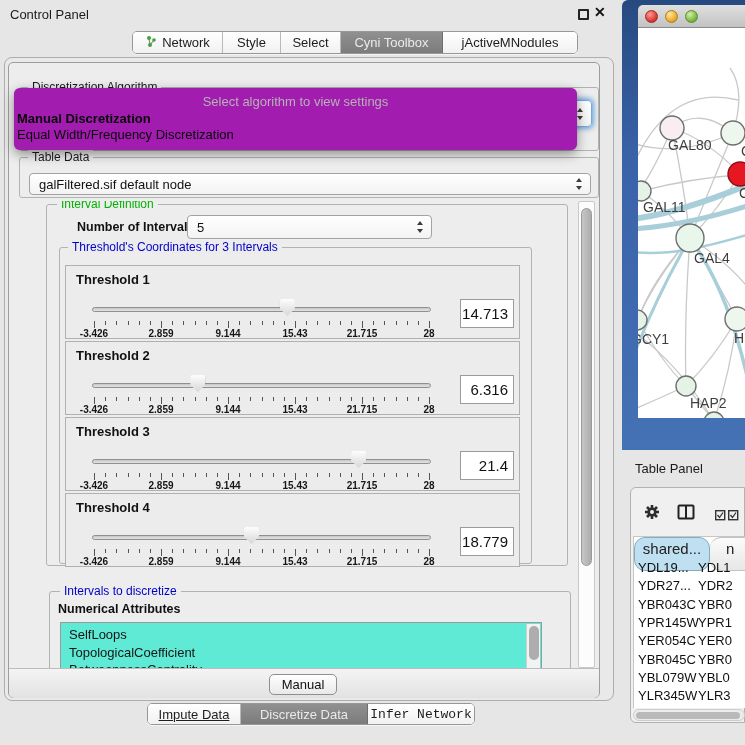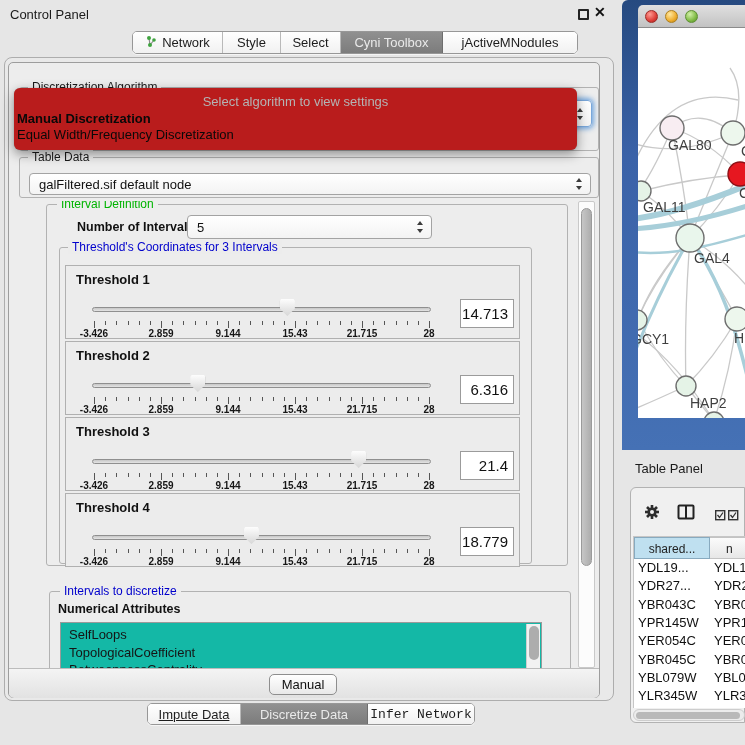--- a/index.html
+++ b/index.html
@@ -28,42 +28,42 @@
   .group-title.green { color:#00b400; }
   .group-title.blue  { color:#0000cc; }
 
   .combo { position:absolute; background:linear-gradient(#ffffff,#f3f3f3); border:1px solid #a3a3a3; border-radius:4px; font-size:13px; color:#111; }
   .combo .cv { position:absolute; left:9px; top:50%; transform:translateY(-50%); white-space:nowrap; }
   .combo .arrows { position:absolute; right:7px; top:50%; transform:translateY(-50%); width:7px; height:12px; }
   .combo .arrows:before { content:""; position:absolute; top:0; left:0; border-left:3.5px solid transparent; border-right:3.5px solid transparent; border-bottom:4.5px solid #3c3c3c; }
   .combo .arrows:after  { content:""; position:absolute; bottom:0; left:0; border-left:3.5px solid transparent; border-right:3.5px solid transparent; border-top:4.5px solid #3c3c3c; }
   .combo.focusring { border:1px solid #79a7da; box-shadow:0 0 5px 2px rgba(95,155,220,.85); }
 
-  .popup { left:14px; top:88px; width:563px; height:62px; background:#b91c1c; border-radius:6px;
+  .popup { left:14px; top:88px; width:563px; height:62px; background:#a21caf; border-radius:6px;
            box-shadow:0 4px 12px rgba(0,0,0,.42), 0 0 1px rgba(0,0,0,.3); z-index:60; font-size:13px; }
   .popup .ph  { position:absolute; top:6px; left:0; right:0; text-align:center; color:#b4b4b4; }
   .popup .opt { position:absolute; left:3px; white-space:nowrap; color:#090909; }
 
   .viewport { position:absolute; left:6px; top:138px; width:563px; height:467px; overflow:hidden; }
   .vsb { position:absolute; left:569px; top:138px; width:17px; height:467px; background:#fcfcfc; border:1px solid #c9c9c9; border-radius:2px; }
   .vsb .thumb { position:absolute; left:2px; top:6px; width:11px; height:358px; border-radius:6px; background:linear-gradient(90deg,#c6c6c6,#adadad); border:1px solid #9a9a9a; }
 
   .t-panel { position:absolute; left:5px; width:455px; height:74px; border:1px solid #b0b0b0; background:#ececec; }
   .t-label { position:absolute; left:10px; top:6px; font-size:13px; font-weight:bold; color:#111; }
   .t-track { position:absolute; left:26px; top:41px; width:339px; height:5px; border:1px solid #8f8f8f; border-radius:3px; background:linear-gradient(#c7c7c7,#e4e4e4); }
   .t-thumb { position:absolute; top:33px; width:15px; height:17px; background:linear-gradient(#fdfdfd,#d7d7d7);
              clip-path:polygon(8% 0,92% 0,100% 12%,100% 58%,50% 100%,0 58%,0 12%); filter:drop-shadow(0 0 1px #777); }
   .tick { position:absolute; width:1px; background:#555; top:55px; }
   .tick.minor { height:4px; }
   .tick.major { height:7px; }
   .tlab { position:absolute; top:62px; width:56px; text-align:center; font-size:10px; font-weight:bold; color:#161616; }
   .t-value { position:absolute; left:394px; top:33px; width:54px; height:29px; background:#fff; border:1px solid #9b9b9b;
              font-size:15px; color:#111; text-align:right; line-height:27px; padding-right:5px; }
 
-  .list-box { position:absolute; background:#14b8a6; border:1px solid #9a9a9a; overflow:hidden; }
+  .list-box { position:absolute; background:#5eead4; border:1px solid #9a9a9a; overflow:hidden; }
   .list-item { padding-left:8px; font-size:13px; color:#151515; line-height:17.5px; }
   .list-sb { position:absolute; right:1px; top:1px; width:14px; height:86px; background:#f2f2f2; border-left:1px solid #cfcfcf; }
   .list-sb .thumb { position:absolute; left:1.5px; top:2px; width:10px; height:34px; border-radius:5px; background:#adadad; }
 
   .apply-strip { position:absolute; left:0; top:605px; width:100%; height:30px; border-top:1px solid #bcbcbc;
                  background:linear-gradient(#f4f4f4,#e2e2e2); border-radius:0 0 5px 5px; }
   .apply-btn { position:absolute; left:260px; top:5px; width:68px; height:21px; border:1px solid #8e8e8e; border-radius:5px;
                background:linear-gradient(#ffffff,#e9e9e9); font-size:13px; color:#111; text-align:center; line-height:19px; }
 
   .bold { font-weight:bold; }
@@ -75,26 +75,26 @@
   .light { position:absolute; top:5px; width:13px; height:13px; border-radius:50%; }
   .light.red    { left:7px;  background:radial-gradient(circle at 35% 30%, #ff9a92, #dd3f39 60%, #a8221f); border:1px solid #9c2a26; }
   .light.yellow { left:27px; background:radial-gradient(circle at 35% 30%, #ffe8a0, #eead2e 60%, #b87f14); border:1px solid #ad7f1d; }
   .light.green  { left:47px; background:radial-gradient(circle at 35% 30%, #d2f0a8, #80bb45 60%, #55882a); border:1px solid #5d8f33; }
   .net-canvas { position:absolute; left:16px; top:28px; width:107px; height:390px; background:#fff; overflow:hidden; }
 
   
   .tp-label { left:635px; top:461px; font-size:13px; color:#1b1b1b; }
   .tp-inner { left:630px; top:487px; width:115px; height:236px; background:#f0f0f0; border:1px solid #b2b2b2; border-radius:6px 0 0 6px; }
   .tp-table { position:absolute; left:2px; top:48px; width:113px; height:172px; background:#fff; overflow:hidden; border-top:1px solid #c6c6c6; border-left:1px solid #c6c6c6; }
-  .th-cell { position:absolute; top:0; height:22px; font-size:12px; text-align:center; line-height:22px; color:#222; }
+  .th-cell { position:absolute; top:0; height:34px; font-size:15px; text-align:center; line-height:22px; color:#222;border-radius:11px; }
   .th-cell.hl { background:#bfe0f0; border:1px solid #88aabf; }
   .th-cell.plain { background:linear-gradient(#fbfbfb,#e7e7e7); border:1px solid #c3c3c3; border-left:none; }
   .td-row { position:absolute; left:0; width:200px; height:18.3px; font-size:13px; color:#101010; line-height:18.3px; }
   .td-c1 { position:absolute; left:4px; white-space:nowrap; }
-  .td-c2 { position:absolute; left:80px; white-space:nowrap; }
+  .td-c2 { position:absolute; left:64px; white-space:nowrap; }
   .tp-hscroll { position:absolute; left:2px; top:221px; width:112px; height:12px; background:#ececec; border:1px solid #cdcdcd; border-radius:6px; }
   .tp-hscroll .thumb { position:absolute; left:2px; top:1.5px; width:104px; height:7px; border-radius:4px; background:#b9b9b9; }
 
   svg text { font-family:"Liberation Sans", sans-serif; }
 </style>
 </head>
 <body>
 
 <div id="stage">
 

